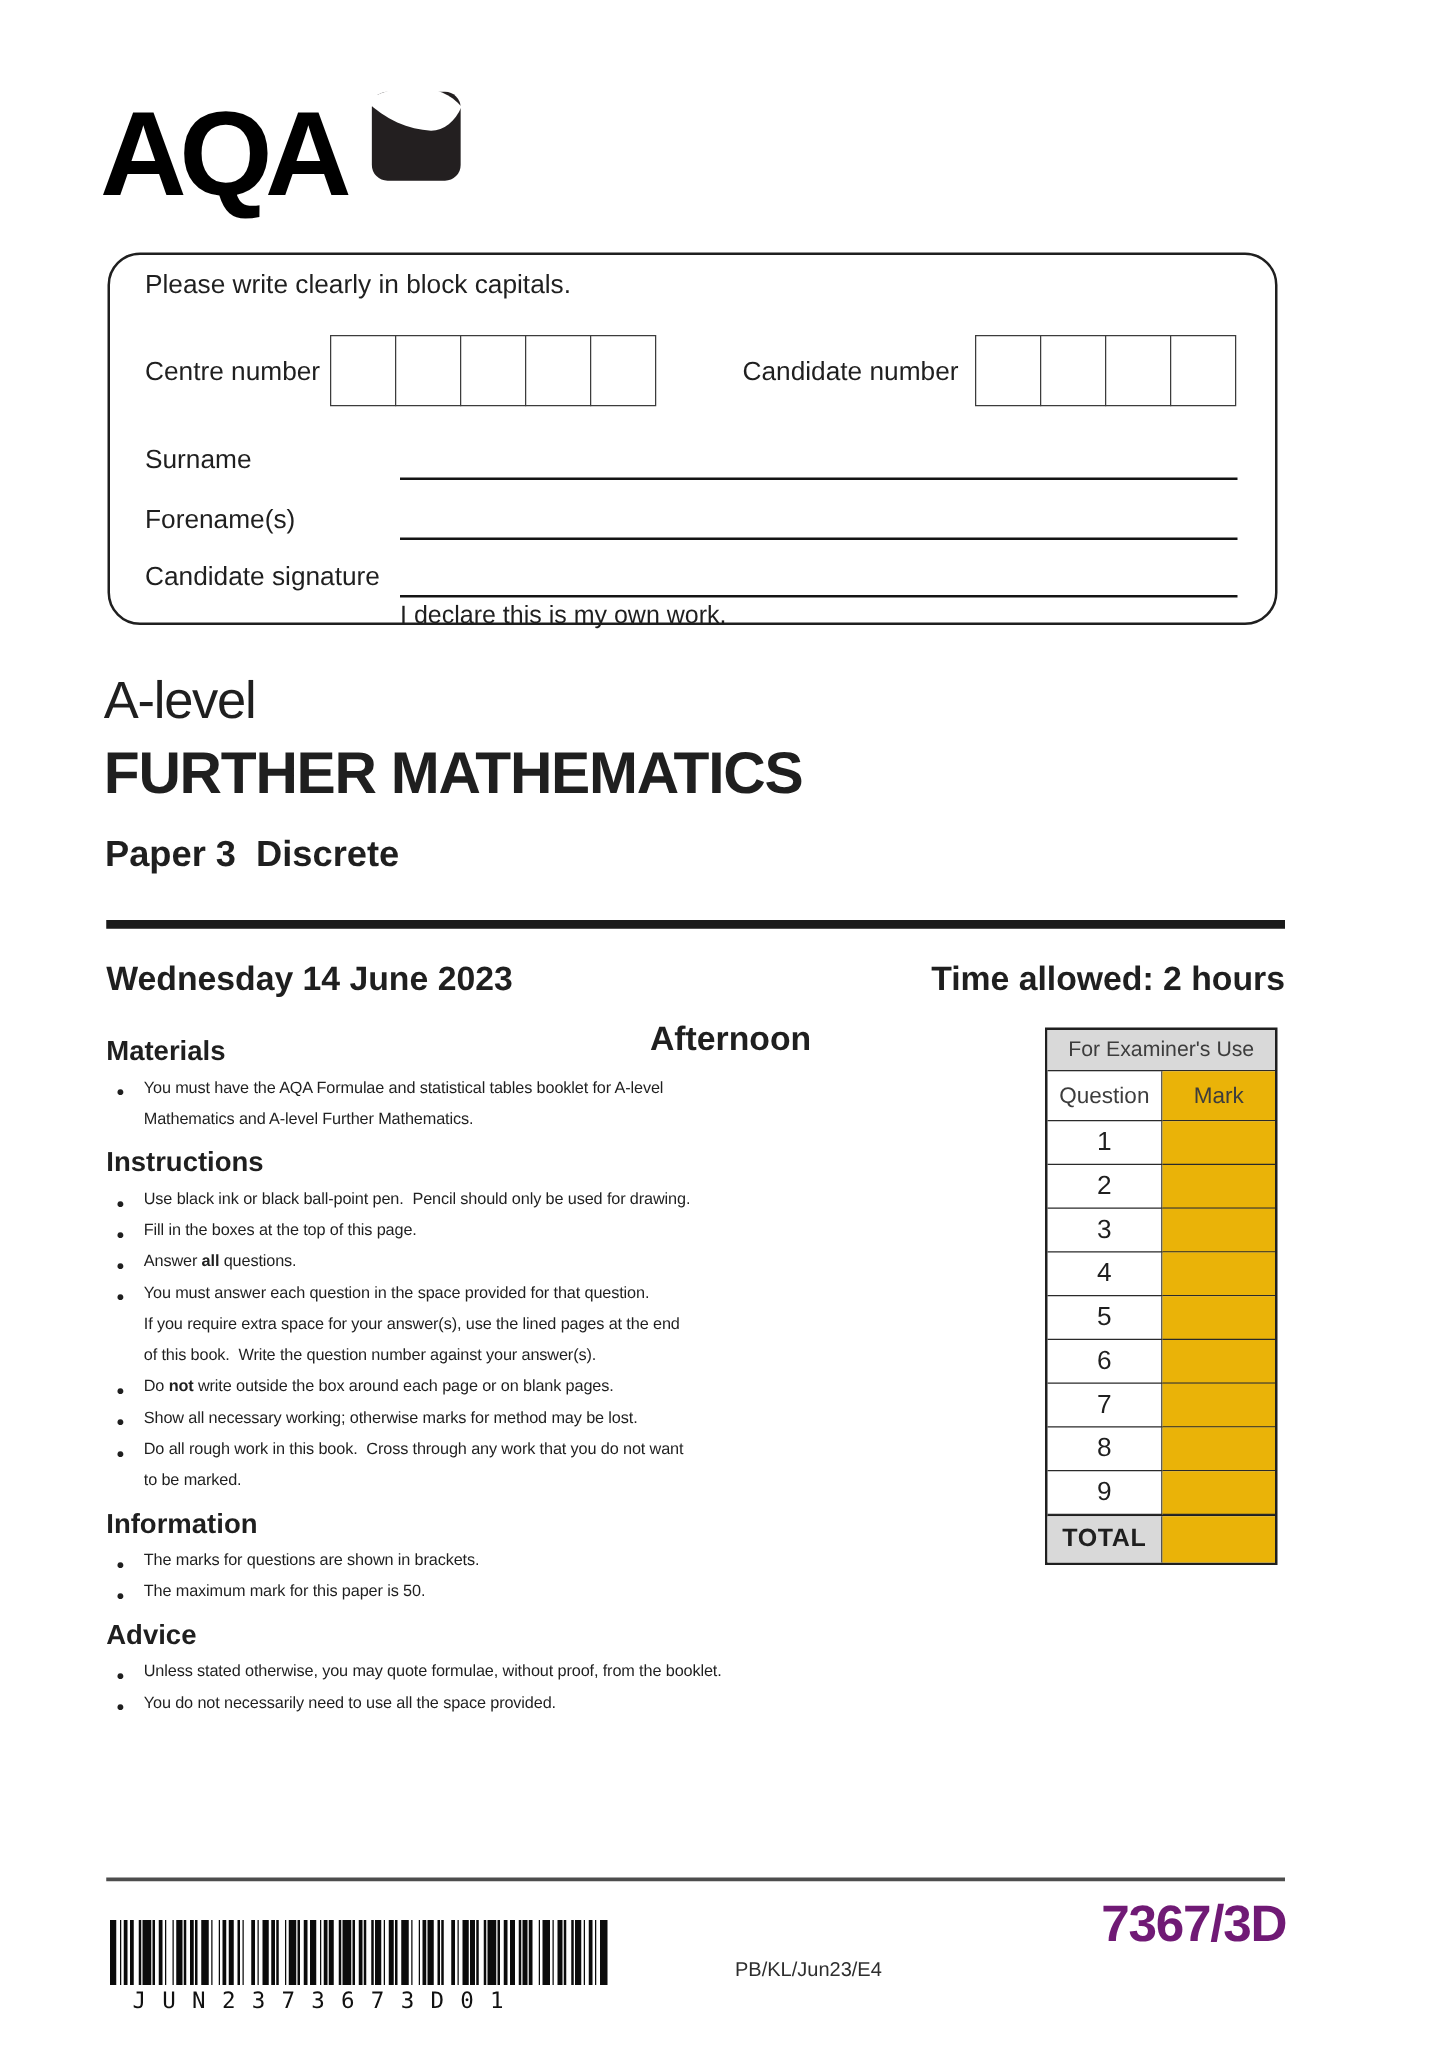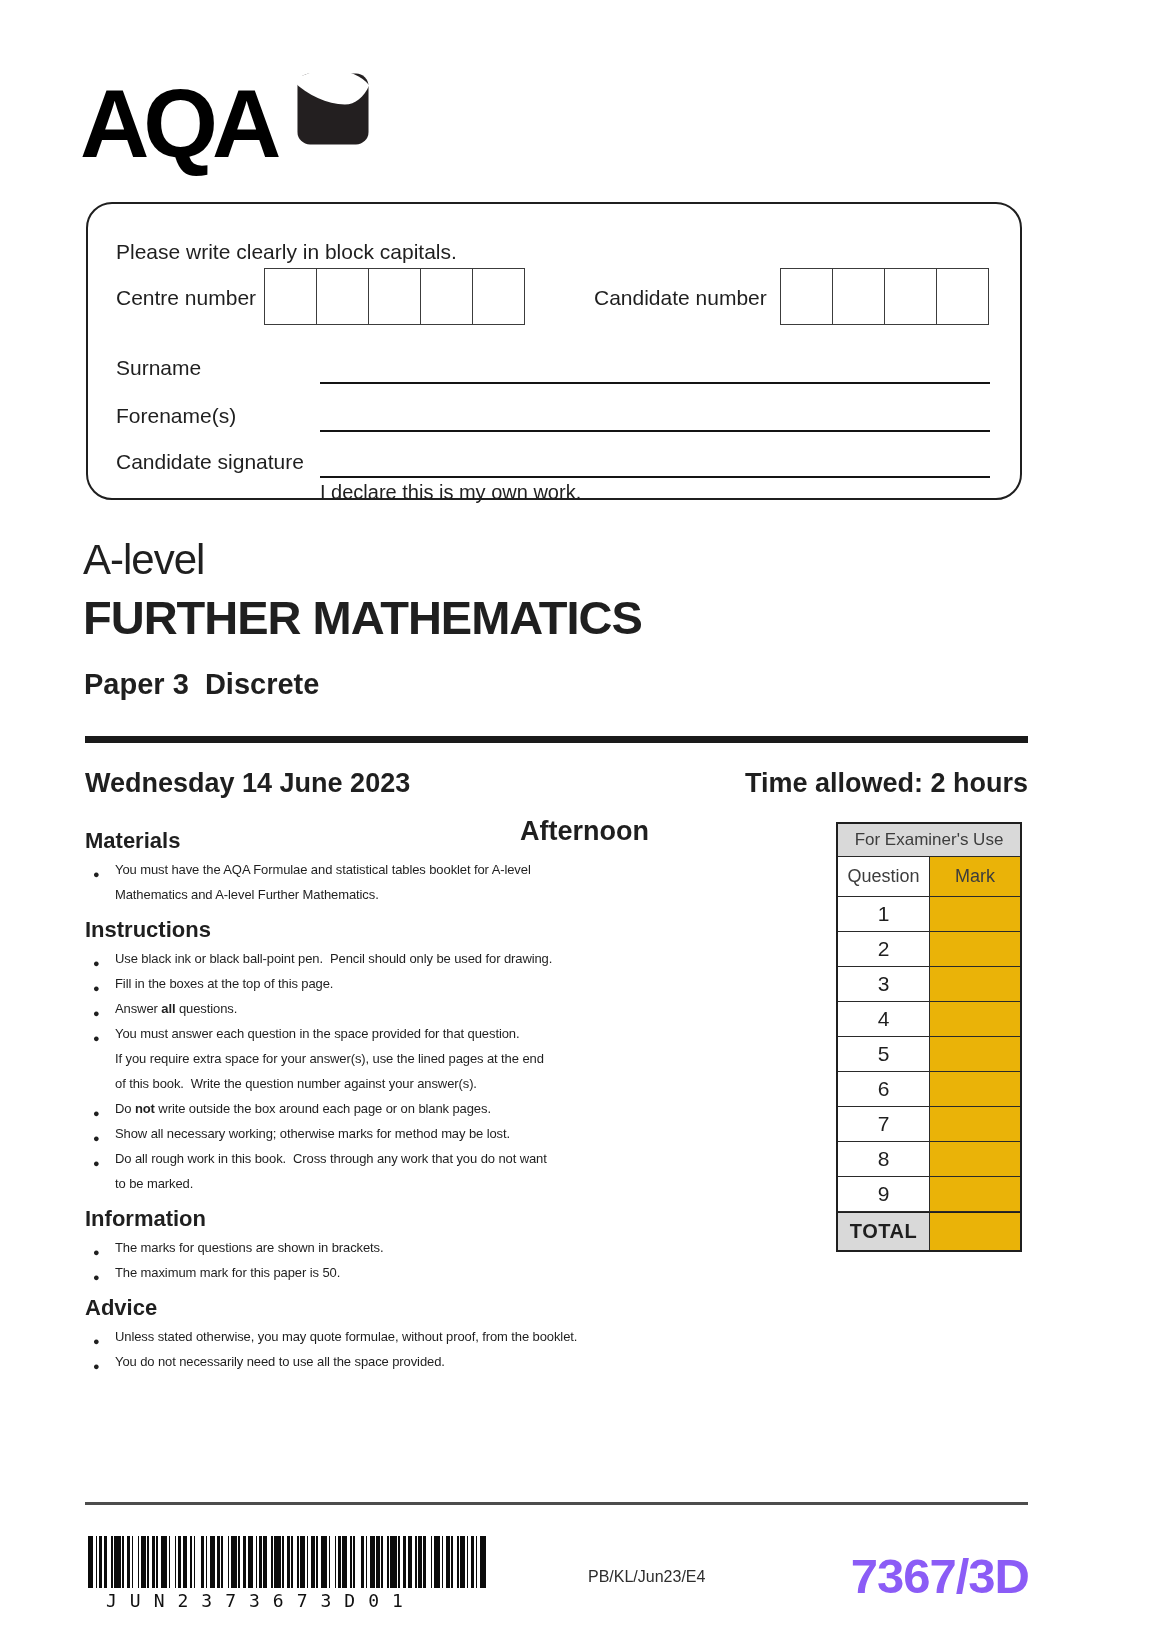--- a/index.html
+++ b/index.html
@@ -14,21 +14,21 @@
     font-size:96px; font-weight:bold; letter-spacing:-6px; color:#000000;
     line-height:100px; position:absolute; left:0; top:4px;
   }
   .leaf{position:absolute; left:216px; top:2px; width:74px; height:74px;}
   .leaf svg{overflow:visible; display:block;}
   
   .cand-box{
     position:absolute; left:86px; top:202px; width:936px; height:298px;
     border:2px solid #1f1f1f; border-radius:26px; box-sizing:border-box;
   }
-  .cb-note{position:absolute; left:28px; top:36px; font-size:21px;}
+  .cb-note{position:absolute; left:28px; top:12px; font-size:21px;}
   .cb-label{position:absolute; font-size:21px;}
   .cell-grid{position:absolute; top:64px; display:flex;}
   .cell{width:53px; height:57px; border:1px solid #3c3c3c; margin-left:-1px; background:#fff; box-sizing:border-box; flex:none;}
   .cell:first-child{margin-left:0;}
   .write-line{position:absolute; left:232px; right:30px; height:2px; background:#141414;}
   .cb-decl{position:absolute; left:232px; top:277px; font-size:20px;}
   
   .t-qual{position:absolute; left:83px; top:536px; font-size:42px; font-weight:500; letter-spacing:-1px;}
   .t-subject{position:absolute; left:83px; top:590px; font-size:47px; font-weight:bold; letter-spacing:-1px;}
   .t-paper{position:absolute; left:84px; top:668px; font-size:29px; font-weight:600;}
@@ -72,21 +72,21 @@
   .ex-row.total .ex-m{border-bottom:none;}
   
   .bottom-rule{position:absolute; left:85px; top:1502px; width:943px; height:3px; background:#4d4d4d;}
   .barcode{position:absolute; left:88px; top:1536px; width:398px; height:52px; overflow:hidden; display:flex; align-items:stretch;}
   .barcode .bar{flex:none; background:#0b0b0b; height:100%;}
   .barcode-text{
     position:absolute; left:106px; top:1590px; width:420px;
     font-family:"DejaVu Sans Mono", monospace; font-size:18px; letter-spacing:13px; color:#111;
   }
   .footer-ref{position:absolute; left:588px; top:1568px; font-size:16px; color:#2e2e2e;}
-  .paper-code{position:absolute; right:128px; top:1548px; font-size:49px; font-weight:bold; letter-spacing:-1px; color:#8b5cf6;}
+  .paper-code{position:absolute; right:128px; top:1516px; font-size:41px; font-weight:bold; letter-spacing:-1px; color:#701a75;}
 </style>
 </head>
 <body>
 
 <div class="page">
 
   <div class="logo">
     <div class="logo-text">AQA</div>
     <div class="leaf">
       <svg viewBox="0 0 100 100" width="74" height="74">

